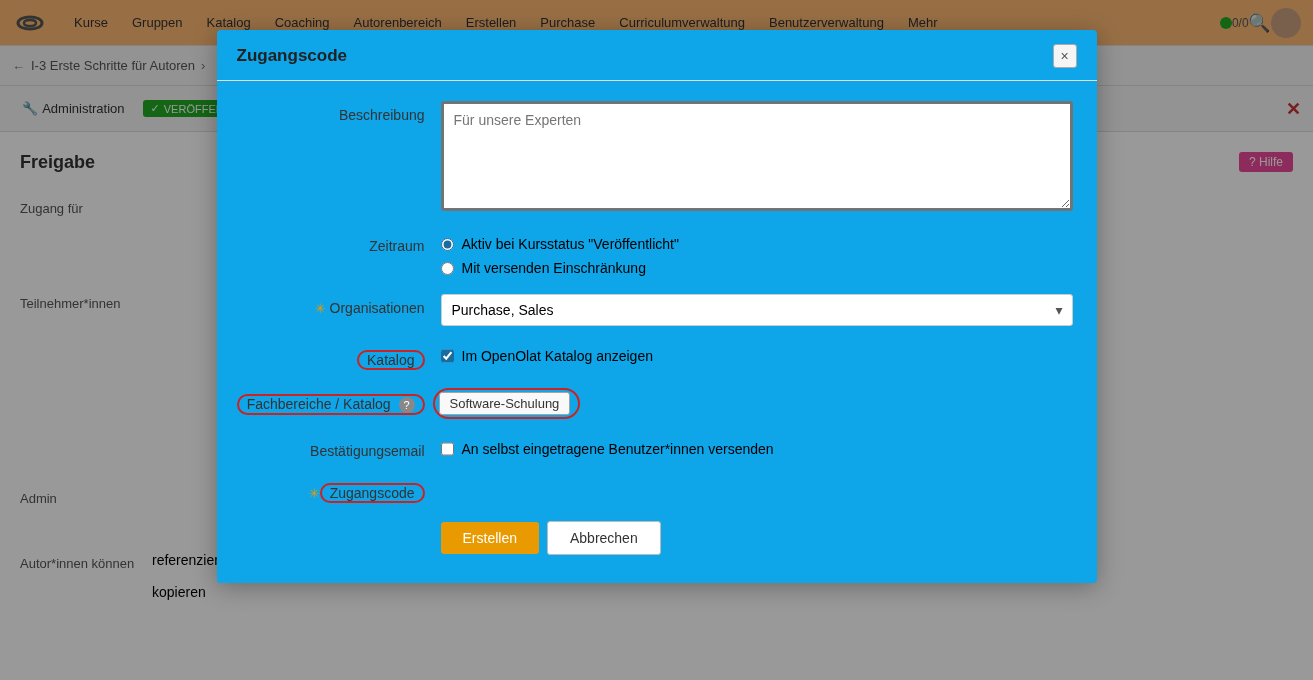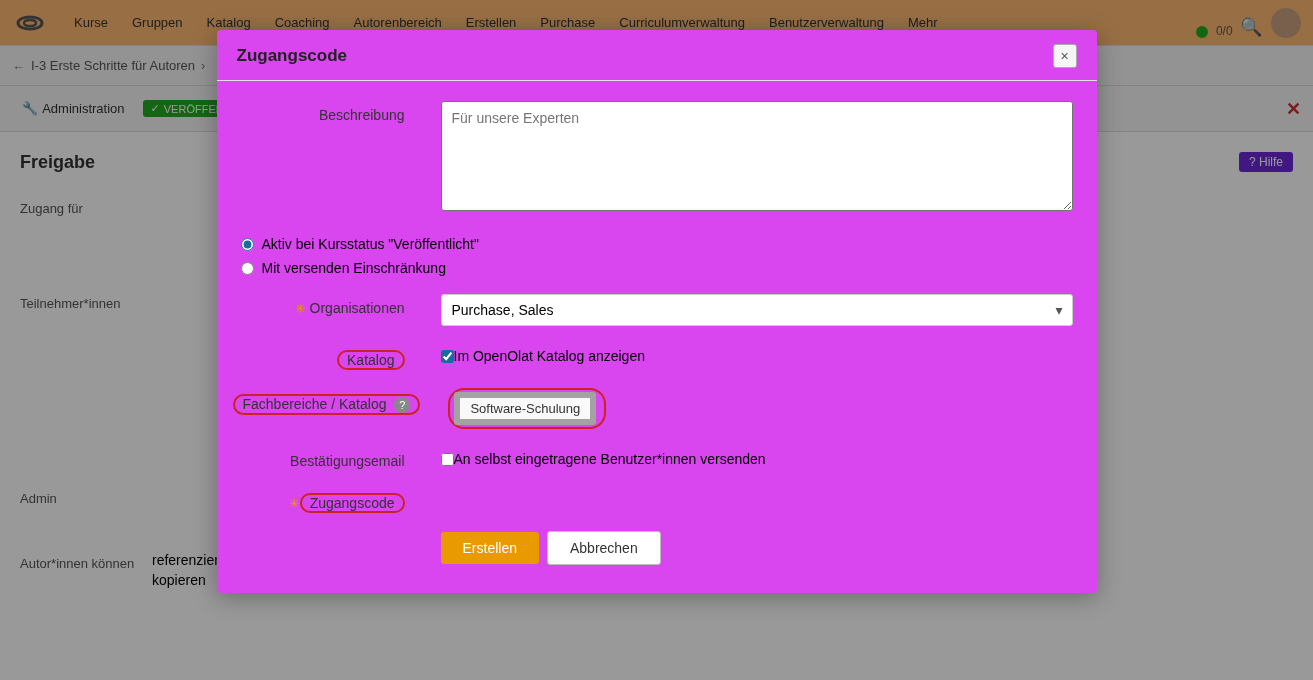--- a/index.html
+++ b/index.html
@@ -19,21 +19,21 @@
     .nav-logo {
       width: 36px; height: 36px; margin-right: 16px;
       display: flex; align-items: center; justify-content: center;
     }
     .nav-logo svg { width: 36px; height: 36px; }
     .nav-items { display: flex; align-items: center; gap: 4px; flex: 1; }
     .nav-item {
       padding: 6px 10px; cursor: pointer; font-size: 13px; color: #333;
       border-radius: 3px; white-space: nowrap;
     }
-    .nav-right { display: flex; align-items: flex-end; gap: 8px; margin-left: auto; }
+    .nav-right { display: flex; align-items: center; margin-left: auto; }
     .nav-status-dot { width: 12px; height: 12px; border-radius: 50%; background: #22aa22; }
     .nav-status-label { font-size: 12px; color: #555; }
     .nav-search-icon { font-size: 18px; cursor: pointer; color: #555; }
     .nav-avatar { width: 30px; height: 30px; border-radius: 50%; background: #c8a080; display: flex; align-items: center; justify-content: center; overflow: hidden; cursor: pointer; }
 
     
     .breadcrumb-bar {
       background: #f5f5f5;
       height: 40px;
       display: flex;
@@ -70,40 +70,40 @@
     
     .page-bg {
       background: #fff;
       min-height: calc(680px - 132px);
       padding: 20px;
       position: relative;
     }
     .page-section-title { font-size: 18px; font-weight: 600; color: #333; margin-bottom: 16px; }
     .help-btn {
       position: absolute; top: 20px; right: 20px;
-      background: #6d28d9; color: #fff; font-size: 12px;
+      background: #ec4899; color: #fff; font-size: 12px;
       padding: 3px 10px; border-radius: 3px; cursor: pointer;
       display: flex; align-items: center; gap: 4px;
     }
     .form-row { display: flex; align-items: flex-start; padding: 8px 0; gap: 12px; }
     .form-row-label { font-size: 13px; color: #555; min-width: 120px; padding-top: 4px; }
 
     
     .modal-overlay {
       position: fixed;
       top: 0; left: 0; right: 0; bottom: 0;
       background: rgba(0,0,0,0.4);
       z-index: 100;
       display: flex;
       align-items: flex-start;
       justify-content: center;
       padding-top: 30px;
     }
     .modal {
-      background: #d946ef;
+      background: #0ea5e9;
       border-radius: 4px;
       box-shadow: 0 4px 24px rgba(0,0,0,0.3);
       width: 880px;
       max-width: 95vw;
       position: relative;
     }
     .modal-header {
       padding: 14px 20px 12px;
       border-bottom: 1px solid #e0e0e0;
       display: flex;
@@ -124,62 +124,62 @@
 
     
     .mform-row {
       display: flex;
       align-items: flex-start;
       margin-bottom: 18px;
     }
     .mform-label {
       min-width: 200px;
       text-align: right;
-      padding-right: 36px;
+      padding-right: 16px;
       font-size: 14px;
       color: #333;
       padding-top: 6px;
       font-weight: 500;
     }
     .mform-label.required::before {
       content: '✳';
       color: #e89a00;
       margin-right: 4px;
       font-size: 13px;
     }
     .mform-field { flex: 1; }
 
     textarea.form-control {
-      width: 100%; padding: 8px 10px; border: 1px solid #737373;
+      width: 100%; padding: 8px 10px; border: 3px solid #737373;
       border-radius: 3px; font-size: 14px; resize: vertical;
       min-height: 110px; font-family: inherit;
     }
 
     .radio-group { display: flex; flex-direction: column; gap: 8px; padding-top: 4px; }
     .radio-option { display: flex; align-items: center; gap: 8px; font-size: 14px; cursor: pointer; }
     .radio-option input[type=radio] { cursor: pointer; accent-color: #1a6b9e; }
 
     .select-wrapper { position: relative; }
     .select-wrapper select {
       width: 100%; padding: 7px 30px 7px 10px;
       border: 1px solid #ccc; border-radius: 3px;
       font-size: 14px; appearance: none;
       background: #fff; cursor: pointer;
     }
     .select-wrapper::after {
       content: '▾'; position: absolute; right: 10px; top: 50%;
       transform: translateY(-50%); pointer-events: none; color: #555;
     }
 
-    .checkbox-row { display: flex; align-items: center; font-size: 14px; padding-top: 4px; }
+    .checkbox-row { display: flex; gap: 8px; font-size: 14px; padding-top: 4px; }
     .checkbox-row input[type=checkbox] { cursor: pointer; accent-color: #1a6b9e; }
 
     .catalog-tag {
       display: inline-block;
-      border: 6px solid #a3a3a3;
+      border: 1px solid #a3a3a3;
       border-radius: 3px;
       padding: 3px 10px;
       font-size: 13px;
       color: #333;
       background: #f9f9f9;
       margin-right: 4px;
       text-align: center;
     }
     
     .oval-highlight {
@@ -287,21 +287,21 @@
       </div>
     </div>
     <div style="margin-top:160px;">
       <div class="form-row">
         <div class="form-row-label">Admin</div>
       </div>
       <div class="form-row" style="margin-top:30px;">
         <div class="form-row-label">Autor*innen können</div>
         <div>
           <div>referenzieren</div>
-          <div style="margin-top:4px;">kopieren</div>
+          <div style="margin-top:16px;">kopieren</div>
         </div>
       </div>
     </div>
   </div>
 </div>
 
 <div class="modal-overlay">
   <div class="modal">
 
     <div class="modal-header">
@@ -312,20 +312,21 @@
     <div class="modal-body">
 
       <div class="mform-row">
         <div class="mform-label">Beschreibung</div>
         <div class="mform-field">
           <textarea class="form-control" placeholder="Für unsere Experten" style=""></textarea>
         </div>
       </div>
 
       <div class="mform-row">
+        <div class="mform-label">Zeitraum</div>
         <div class="mform-field">
           <div class="radio-group">
             <label class="radio-option">
               <input type="radio" name="zeitraum" checked="" style="">
               <span>Aktiv bei Kursstatus "Veröffentlicht"</span>
             </label>
             <label class="radio-option">
               <input type="radio" name="zeitraum" style="">
               <span>Mit versenden Einschränkung</span>
             </label>

